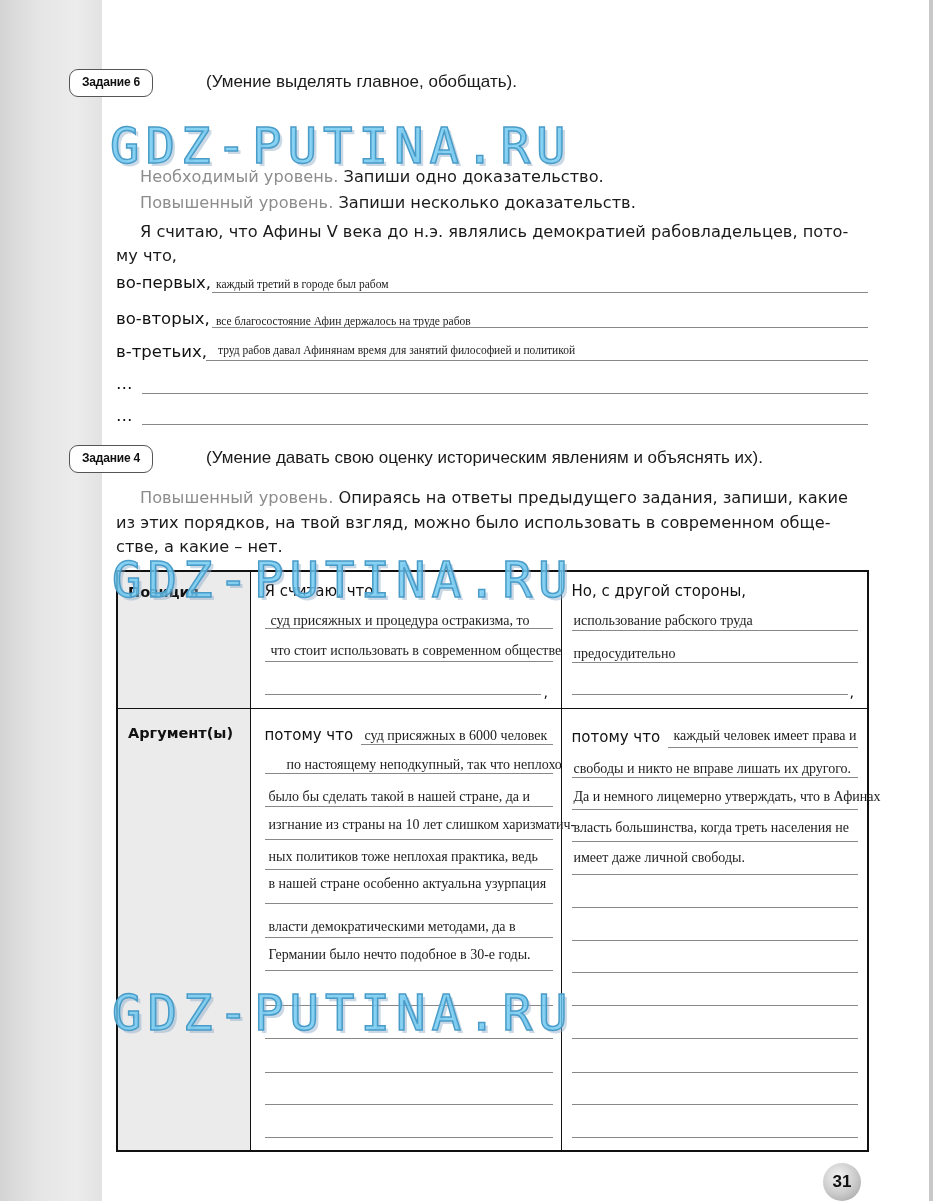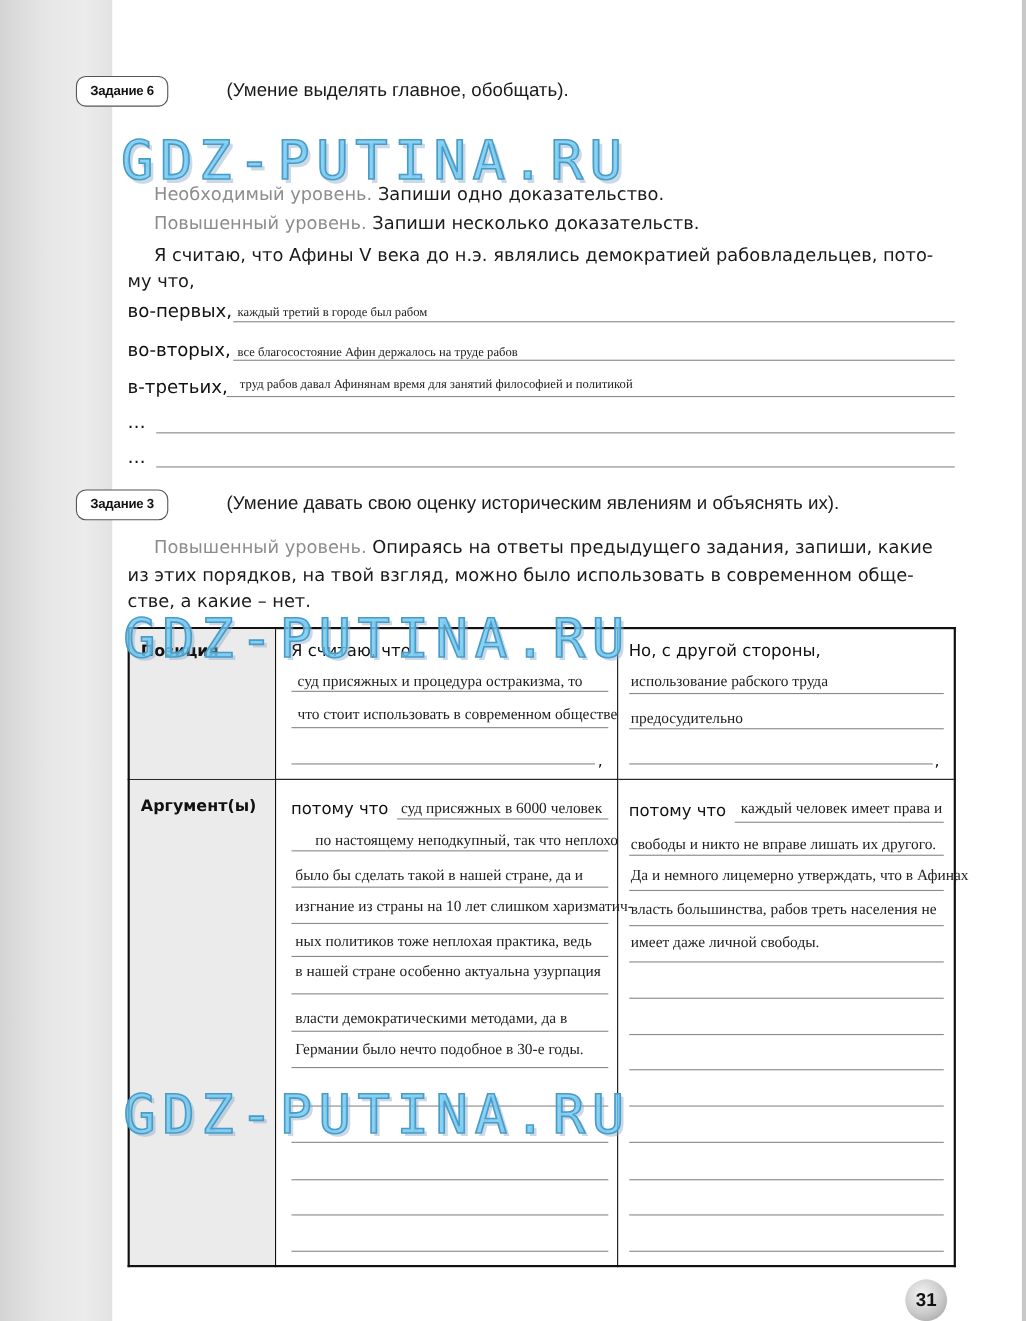--- a/index.html
+++ b/index.html
@@ -112,21 +112,21 @@
     <div class="line-label" style="left:116px; top:374px;">…</div>
     <div class="hand" style="left:150px; top:378px;"></div>
     <div class="rule" style="left:142px; top:393px; width:726px;"></div>
   </div>
   <div>
     <div class="line-label" style="left:116px; top:406px;">…</div>
     <div class="hand" style="left:150px; top:410px;"></div>
     <div class="rule" style="left:142px; top:424px; width:726px;"></div>
   </div>
 
-  <div class="task-badge" style="left:69px; top:445px;">Задание 3</div>
+  <div class="task-badge" style="left:69px; top:445px;">Задание 4</div>
   <div class="task-sub" style="left:206px; top:448px;">(Умение давать свою оценку историческим явлениям и объяснять их).</div>
 
   <div class="para" style="left:140px; top:485px;">
     <span class="muted">Повышенный уровень.</span>
     <span>Опираясь на ответы предыдущего задания, запиши, какие</span>
   </div>
   <div class="para" style="left:116px; top:510px;">из этих порядков, на твой взгляд, можно было использовать в современном обще-</div>
   <div class="para" style="left:116px; top:534px;">стве, а какие – нет.</div>
 
   <table class="grid">
@@ -186,21 +186,21 @@
         <div class="cell-rule" style="left:14px; top:428px; width:288px;"></div>
       </td>
       <td>
         <div class="cell-lead" style="left:10px; top:19px;">потому что</div>
         <div class="cell-hand" style="left:112px; top:19px;">каждый человек имеет права и</div>
         <div class="cell-rule" style="left:106px; top:38px; width:190px;"></div>
         <div class="cell-hand" style="left:12px; top:52px;">свободы и никто не вправе лишать их другого.</div>
         <div class="cell-rule" style="left:10px; top:68px; width:286px;"></div>
         <div class="cell-hand" style="left:12px; top:80px;">Да и немного лицемерно утверждать, что в Афинах</div>
         <div class="cell-rule" style="left:10px; top:100px; width:286px;"></div>
-        <div class="cell-hand" style="left:12px; top:111px;">власть большинства, рабов треть населения не</div>
+        <div class="cell-hand" style="left:12px; top:111px;">власть большинства, когда треть населения не</div>
         <div class="cell-rule" style="left:10px; top:132px; width:286px;"></div>
         <div class="cell-hand" style="left:12px; top:141px;">имеет даже личной свободы.</div>
         <div class="cell-rule" style="left:10px; top:165px; width:286px;"></div>
         <div class="cell-rule" style="left:10px; top:198px; width:286px;"></div>
         <div class="cell-rule" style="left:10px; top:231px; width:286px;"></div>
         <div class="cell-rule" style="left:10px; top:263px; width:286px;"></div>
         <div class="cell-rule" style="left:10px; top:296px; width:286px;"></div>
         <div class="cell-rule" style="left:10px; top:329px; width:286px;"></div>
         <div class="cell-rule" style="left:10px; top:363px; width:286px;"></div>
         <div class="cell-rule" style="left:10px; top:395px; width:286px;"></div>

